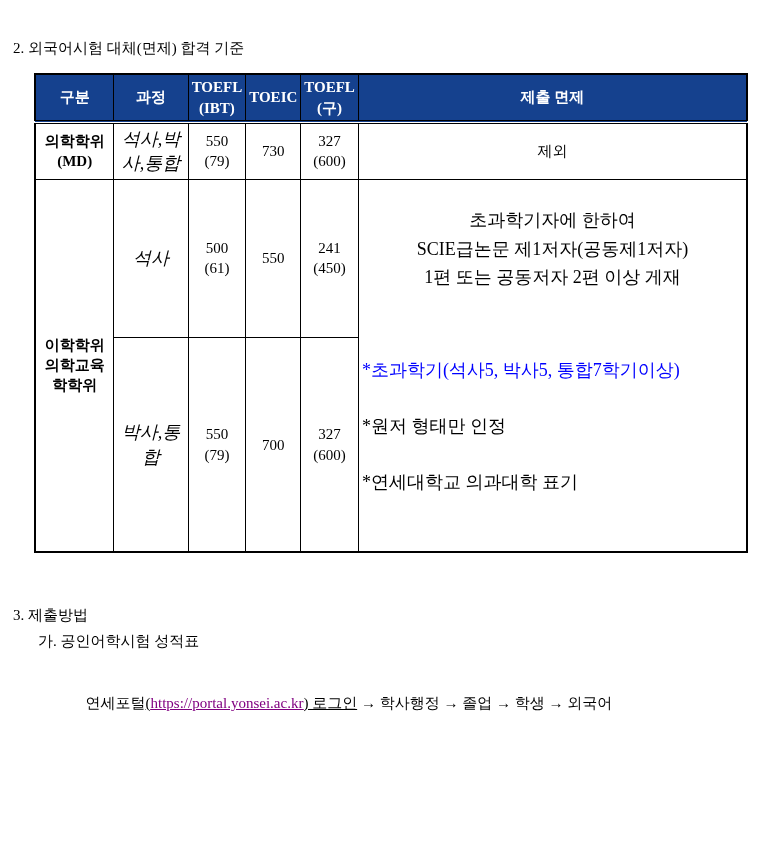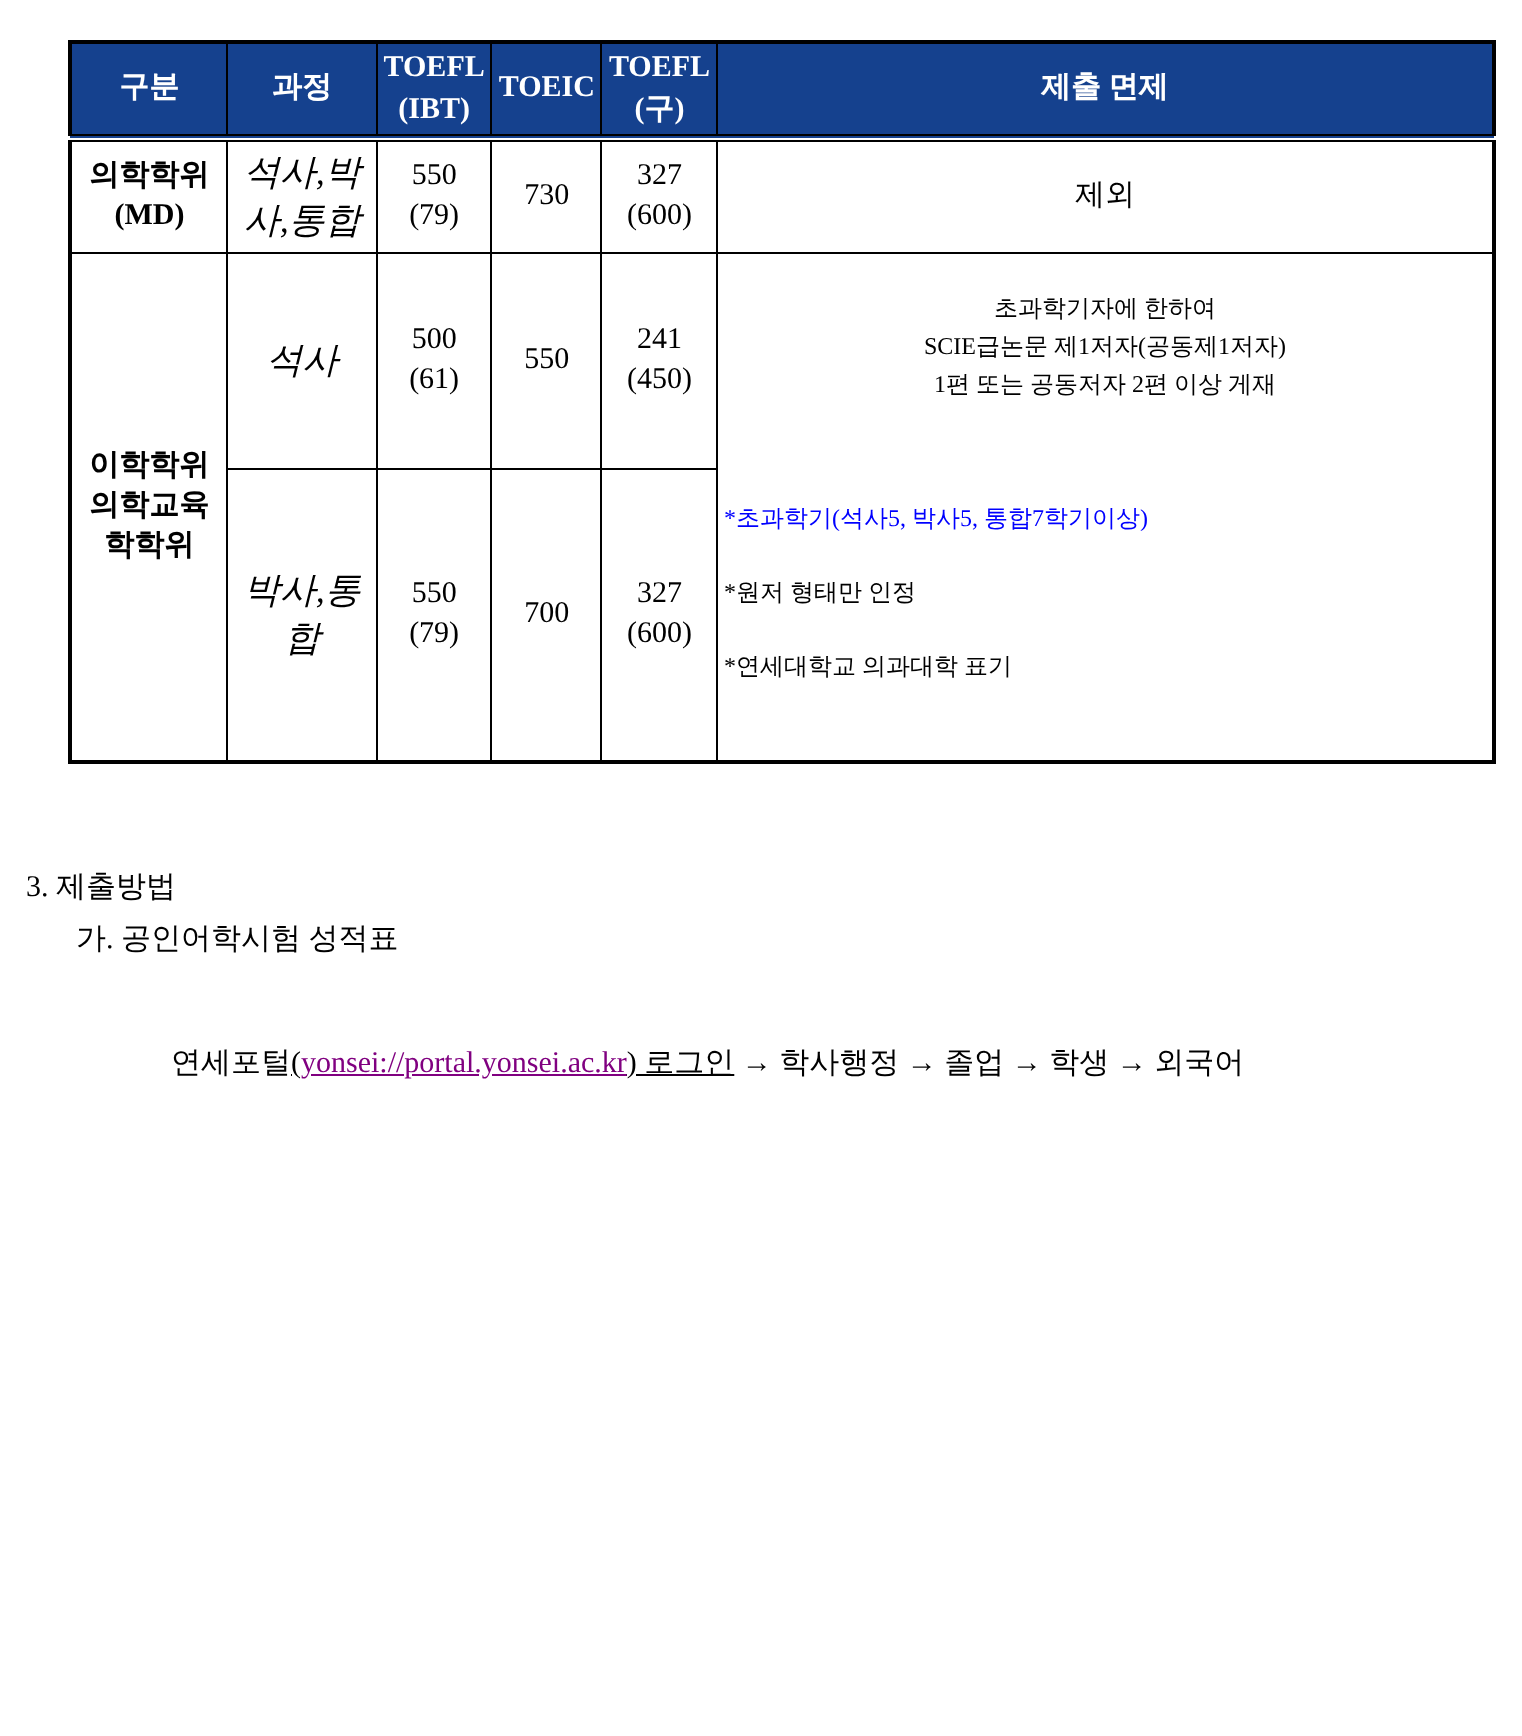--- a/index.html
+++ b/index.html
@@ -53,21 +53,21 @@
     font-weight:bold;
     height:41px;
     border-bottom:4px double #000;
   }
   tr.r1 { height:57px; }
   tr.r2 { height:63px; }
   tr.r3 { height:85px; }
   .cat { font-weight:bold; }
   td.course-cell { font-size:18px;font-style:italic; }
   td.exempt-detail {
-    font-size:12px;
+    font-size:18px;
     vertical-align:top;
     padding:8px 8px 6px 10px;
   }
   .exempt-summary { text-align:center; white-space:pre-line; line-height:1.6; }
   .exempt-notes { text-align:left; font-weight:normal; margin-top:13px; line-height:1.55; }
   .note-blue { color:#0000FF; }
 
   
   .method { line-height:31px; }
   .ind1 { padding-left:25px; }
@@ -76,20 +76,21 @@
   .u { text-decoration:underline; }
   .link { color:#800080; text-decoration:underline; }
 </style>
 </head>
 <body>
 
 <div class="page">
 
 
 
+  <div class="sec-heading h2">2. 외국어시험 대체(면제) 합격 기준</div>
 
   <table class="criteria">
     <colgroup>
       <col style="width:81px">
         <col style="width:77px">
         <col style="width:52px">
       <col style="width:51px">
         <col style="width:50px">
         <col style="width:409px">
     </colgroup>
@@ -146,18 +147,18 @@
 (600)</td>
       </tr>
     </tbody>
   </table>
 
   <div class="sec-heading h3">3. 제출방법</div>
 
   <div class="method">
     <div class="doc-line ind1">가. 공인어학시험 성적표</div>
     <div class="doc-line ind2">
-      <span>연세포털</span><span class="u"><span>(</span><a class="link" href="#">yonsei://portal.yonsei.ac.kr</a><span>) 로그인</span></span><span> → 학사행정 → 졸업 → 학생 → 외국어</span>
+      <span>연세포털</span><span class="u"><span>(</span><a class="link" href="#">https://portal.yonsei.ac.kr</a><span>) 로그인</span></span><span> → 학사행정 → 졸업 → 학생 → 외국어</span>
     </div>
 
   </div>
 
 </div>
 
 </body></html>

